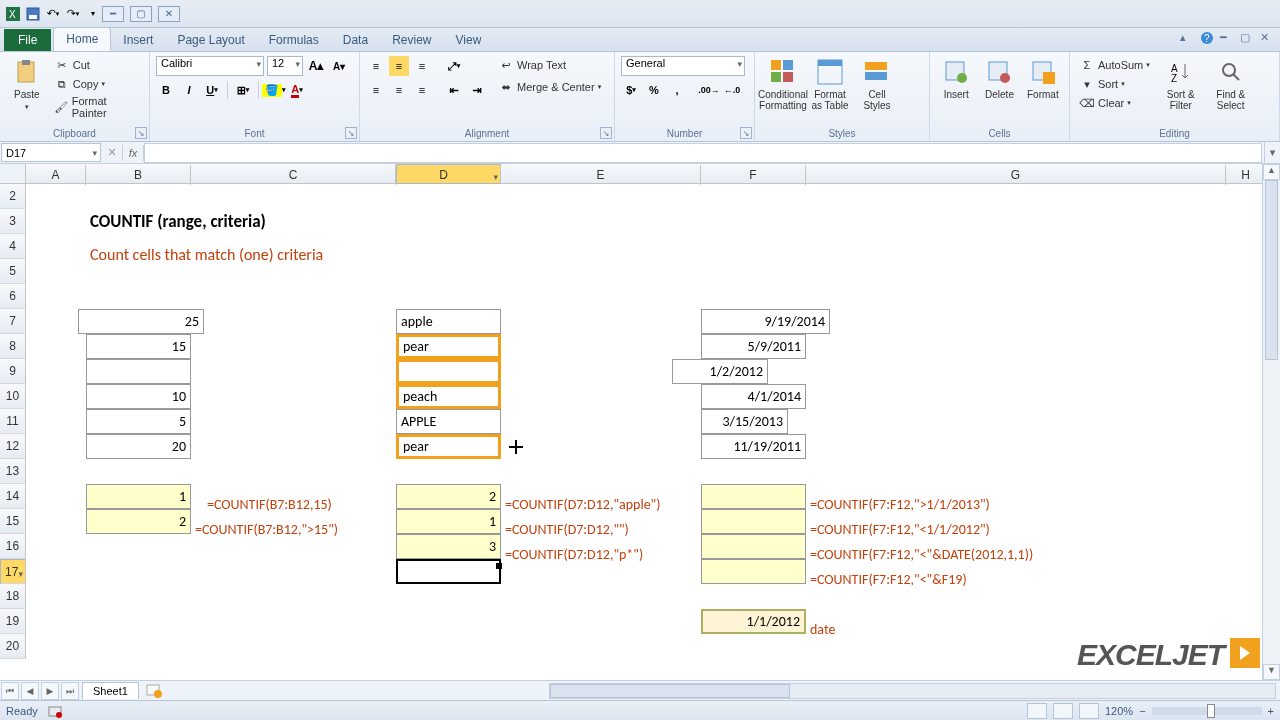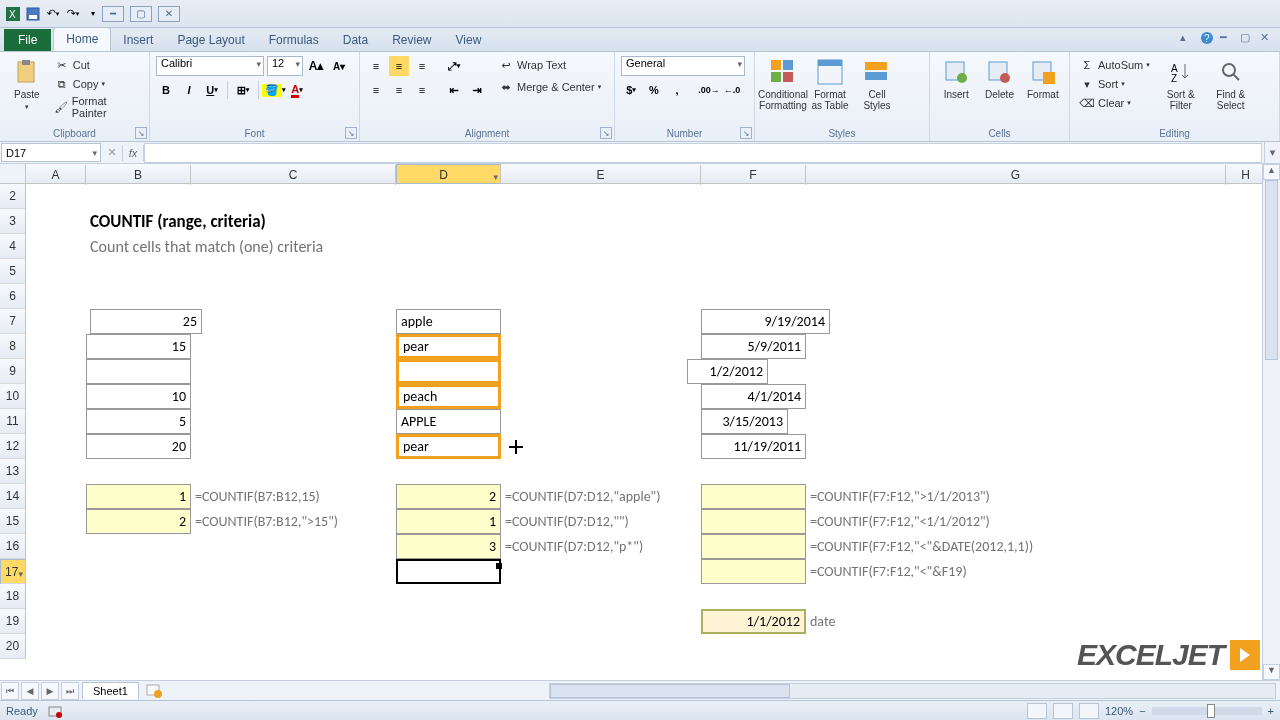--- a/index.html
+++ b/index.html
@@ -58,21 +58,21 @@
 .rh.sel { background: #ffd966; }
 .cells { position: absolute; left: 26px; top: 20px; right: 18px; bottom: 0; }
 .cell { position: absolute; height: 25px; font-size: 14px; font-family: Calibri, sans-serif; padding: 2px 4px; display: flex; align-items: center; }
 .cell.r { justify-content: flex-end; }
 .cell.bord { border: 1px solid #999; }
 .cell.yel { background: #ffffcc; border: 1px solid #999; }
 .cell.ybox { background: #fff5d6; border: 2px solid #aab060; }
 .cell.orange { border: 3px solid #f2a11f; }
 .cell.sel { border: 2px solid #000; }
 .cell.sel::after { content: ""; position: absolute; right: -3px; bottom: -3px; width: 6px; height: 6px; background: #000; }
-.cell.gray { color: #737373; }
+.cell.gray { color: #c2410c; margin-top: 8px; }
 .cell.bold { font-weight: bold; text-align: right; }
 .vscroll { position: absolute; right: 0; top: 0; bottom: 0; width: 18px; background: #eef1f6; border-left: 1px solid #c4d0e0; }
 .vscroll .arr { height: 16px; text-align: center; font-size: 9px; color: #666; border: 1px solid #c4d0e0; background: #f5f8fc;}
 .vscroll .thumb { position: absolute; top: 16px; left: 2px; right: 2px; height: 180px; background: #d9e2ee; border: 1px solid #b5c4d7; }
 
 
 .cursor-plus { position: absolute; width: 14px; height: 14px; }
 .cursor-plus::before { content:""; position:absolute; left:6px; top:0; width:2px; height:14px; background:#000; }
 .cursor-plus::after { content:""; position:absolute; top:6px; left:0; height:2px; width:14px; background:#000; }
 
@@ -86,21 +86,21 @@
 .sheettabs .hscroll .ht { position: absolute; left: 0; top: 0; bottom: 0; width: 240px; background: #d9e2ee; border: 1px solid #b5c4d7;}
 
 
 .status { position: absolute; bottom: 0; left: 0; right: 0; height: 20px; background: linear-gradient(#e9eff7,#dce5f0); border-top: 1px solid #b5c4d7; display: flex; align-items: center; padding: 0 6px; font-size: 11px; color: #3b5a7e; }
 .status .right { margin-left: auto; display: flex; align-items: center; gap: 6px; }
 .status .vbtn { width: 20px; height: 16px; border: 1px solid #b5c4d7; background: #f2f6fb; }
 .status .zoom { width: 110px; height: 8px; background: #d0dae8; position: relative; }
 .status .zoom .zk { position: absolute; left: 55px; top: -3px; width: 8px; height: 14px; background: #fff; border: 1px solid #888; }
 
 
-.logo { position: absolute; right: 20px; bottom: 48px; font-size: 30px; font-weight: bold; font-style: italic; color: #555; letter-spacing: -1px; display: flex; align-items: center; }
+.logo { position: absolute; right: 20px; bottom: 48px; font-size: 30px; font-weight: bold; font-style: italic; color: #555; letter-spacing: -1px; display: flex; }
 .logo .sq { width: 30px; height: 30px; background: #f2a11f; margin-left: 6px; display: flex; align-items: center; justify-content: center; }
 .logo .sq::before { content:""; width:0; height:0; border-left: 10px solid #fff; border-top: 7px solid transparent; border-bottom: 7px solid transparent; }
 
 svg { display: block; }
 </style>
 </head>
 <body>
 
 <div class="titlebar">
   <div class="qat">
@@ -414,40 +414,40 @@
       <div class="rh">15</div>
       <div class="rh">16</div>
       <div class="rh sel">17</div>
       <div class="rh">18</div>
       <div class="rh">19</div>
       <div class="rh">20</div>
     </div>
   <div class="cells" id="cells">
       <div class="cell bold" style="left: 60px; top: 25px; width: 420px; font-size: 17px;">COUNTIF (range, criteria)</div>
       <div class="cell gray" style="left: 60px; top: 50px; width: 420px; font-size: 16px;">Count cells that match (one) criteria</div>
-      <div class="cell bord r" style="left: 64px; top: 125px; width: 112px;">25</div>
+      <div class="cell bord r" style="left: 52px; top: 125px; width: 126px;">25</div>
       <div class="cell bord r" style="left: 60px; top: 150px; width: 105px;">15</div>
       <div class="cell bord r" style="left: 60px; top: 200px; width: 105px;">10</div>
       <div class="cell bord r" style="left: 60px; top: 225px; width: 105px;">5</div>
       <div class="cell bord r" style="left: 60px; top: 250px; width: 105px;">20</div>
       <div class="cell bord r" style="left: 60px; top: 175px; width: 105px;"></div>
       <div class="cell bord" style="left: 370px; top: 125px; width: 105px;">apple</div>
       <div class="cell bord orange" style="left: 370px; top: 150px; width: 105px;">pear</div>
       <div class="cell bord orange" style="left: 370px; top: 175px; width: 105px;"></div>
       <div class="cell bord orange" style="left: 370px; top: 200px; width: 105px;">peach</div>
       <div class="cell bord" style="left: 370px; top: 225px; width: 105px;">APPLE</div>
       <div class="cell bord orange" style="left: 370px; top: 250px; width: 105px;">pear</div>
       <div class="cell bord r" style="left: 675px; top: 125px; width: 129px;">9/19/2014</div>
       <div class="cell bord r" style="left: 675px; top: 150px; width: 105px;">5/9/2011</div>
-      <div class="cell bord r" style="left: 661px; top: 175px; width: 81px;">1/2/2012</div>
+      <div class="cell bord r" style="left: 646px; top: 175px; width: 96px;">1/2/2012</div>
       <div class="cell bord r" style="left: 675px; top: 200px; width: 105px;">4/1/2014</div>
       <div class="cell bord r" style="left: 675px; top: 225px; width: 87px;">3/15/2013</div>
       <div class="cell bord r" style="left: 675px; top: 250px; width: 105px;">11/19/2011</div>
       <div class="cell yel r" style="left: 60px; top: 300px; width: 105px;">1</div>
-      <div class="cell gray" style="left: 165px; top: 300px; width: 245px;">=COUNTIF(B7:B12,15)</div>
+      <div class="cell gray" style="left: 177px; top: 300px; width: 245px;">=COUNTIF(B7:B12,15)</div>
       <div class="cell yel r" style="left: 60px; top: 325px; width: 105px;">2</div>
       <div class="cell gray" style="left: 165px; top: 325px; width: 205px;">=COUNTIF(B7:B12,"&gt;15")</div>
       <div class="cell yel r" style="left: 370px; top: 300px; width: 105px;">2</div>
       <div class="cell gray" style="left: 475px; top: 300px; width: 200px;">=COUNTIF(D7:D12,"apple")</div>
       <div class="cell yel r" style="left: 370px; top: 325px; width: 105px;">1</div>
       <div class="cell gray" style="left: 475px; top: 325px; width: 200px;">=COUNTIF(D7:D12,"")</div>
       <div class="cell yel r" style="left: 370px; top: 350px; width: 105px;">3</div>
       <div class="cell gray" style="left: 475px; top: 350px; width: 200px;">=COUNTIF(D7:D12,"p*")</div>
       <div class="cell yel r" style="left: 675px; top: 300px; width: 105px;"></div>
       <div class="cell gray" style="left: 780px; top: 300px; width: 420px;">=COUNTIF(F7:F12,"&gt;1/1/2013")</div>

